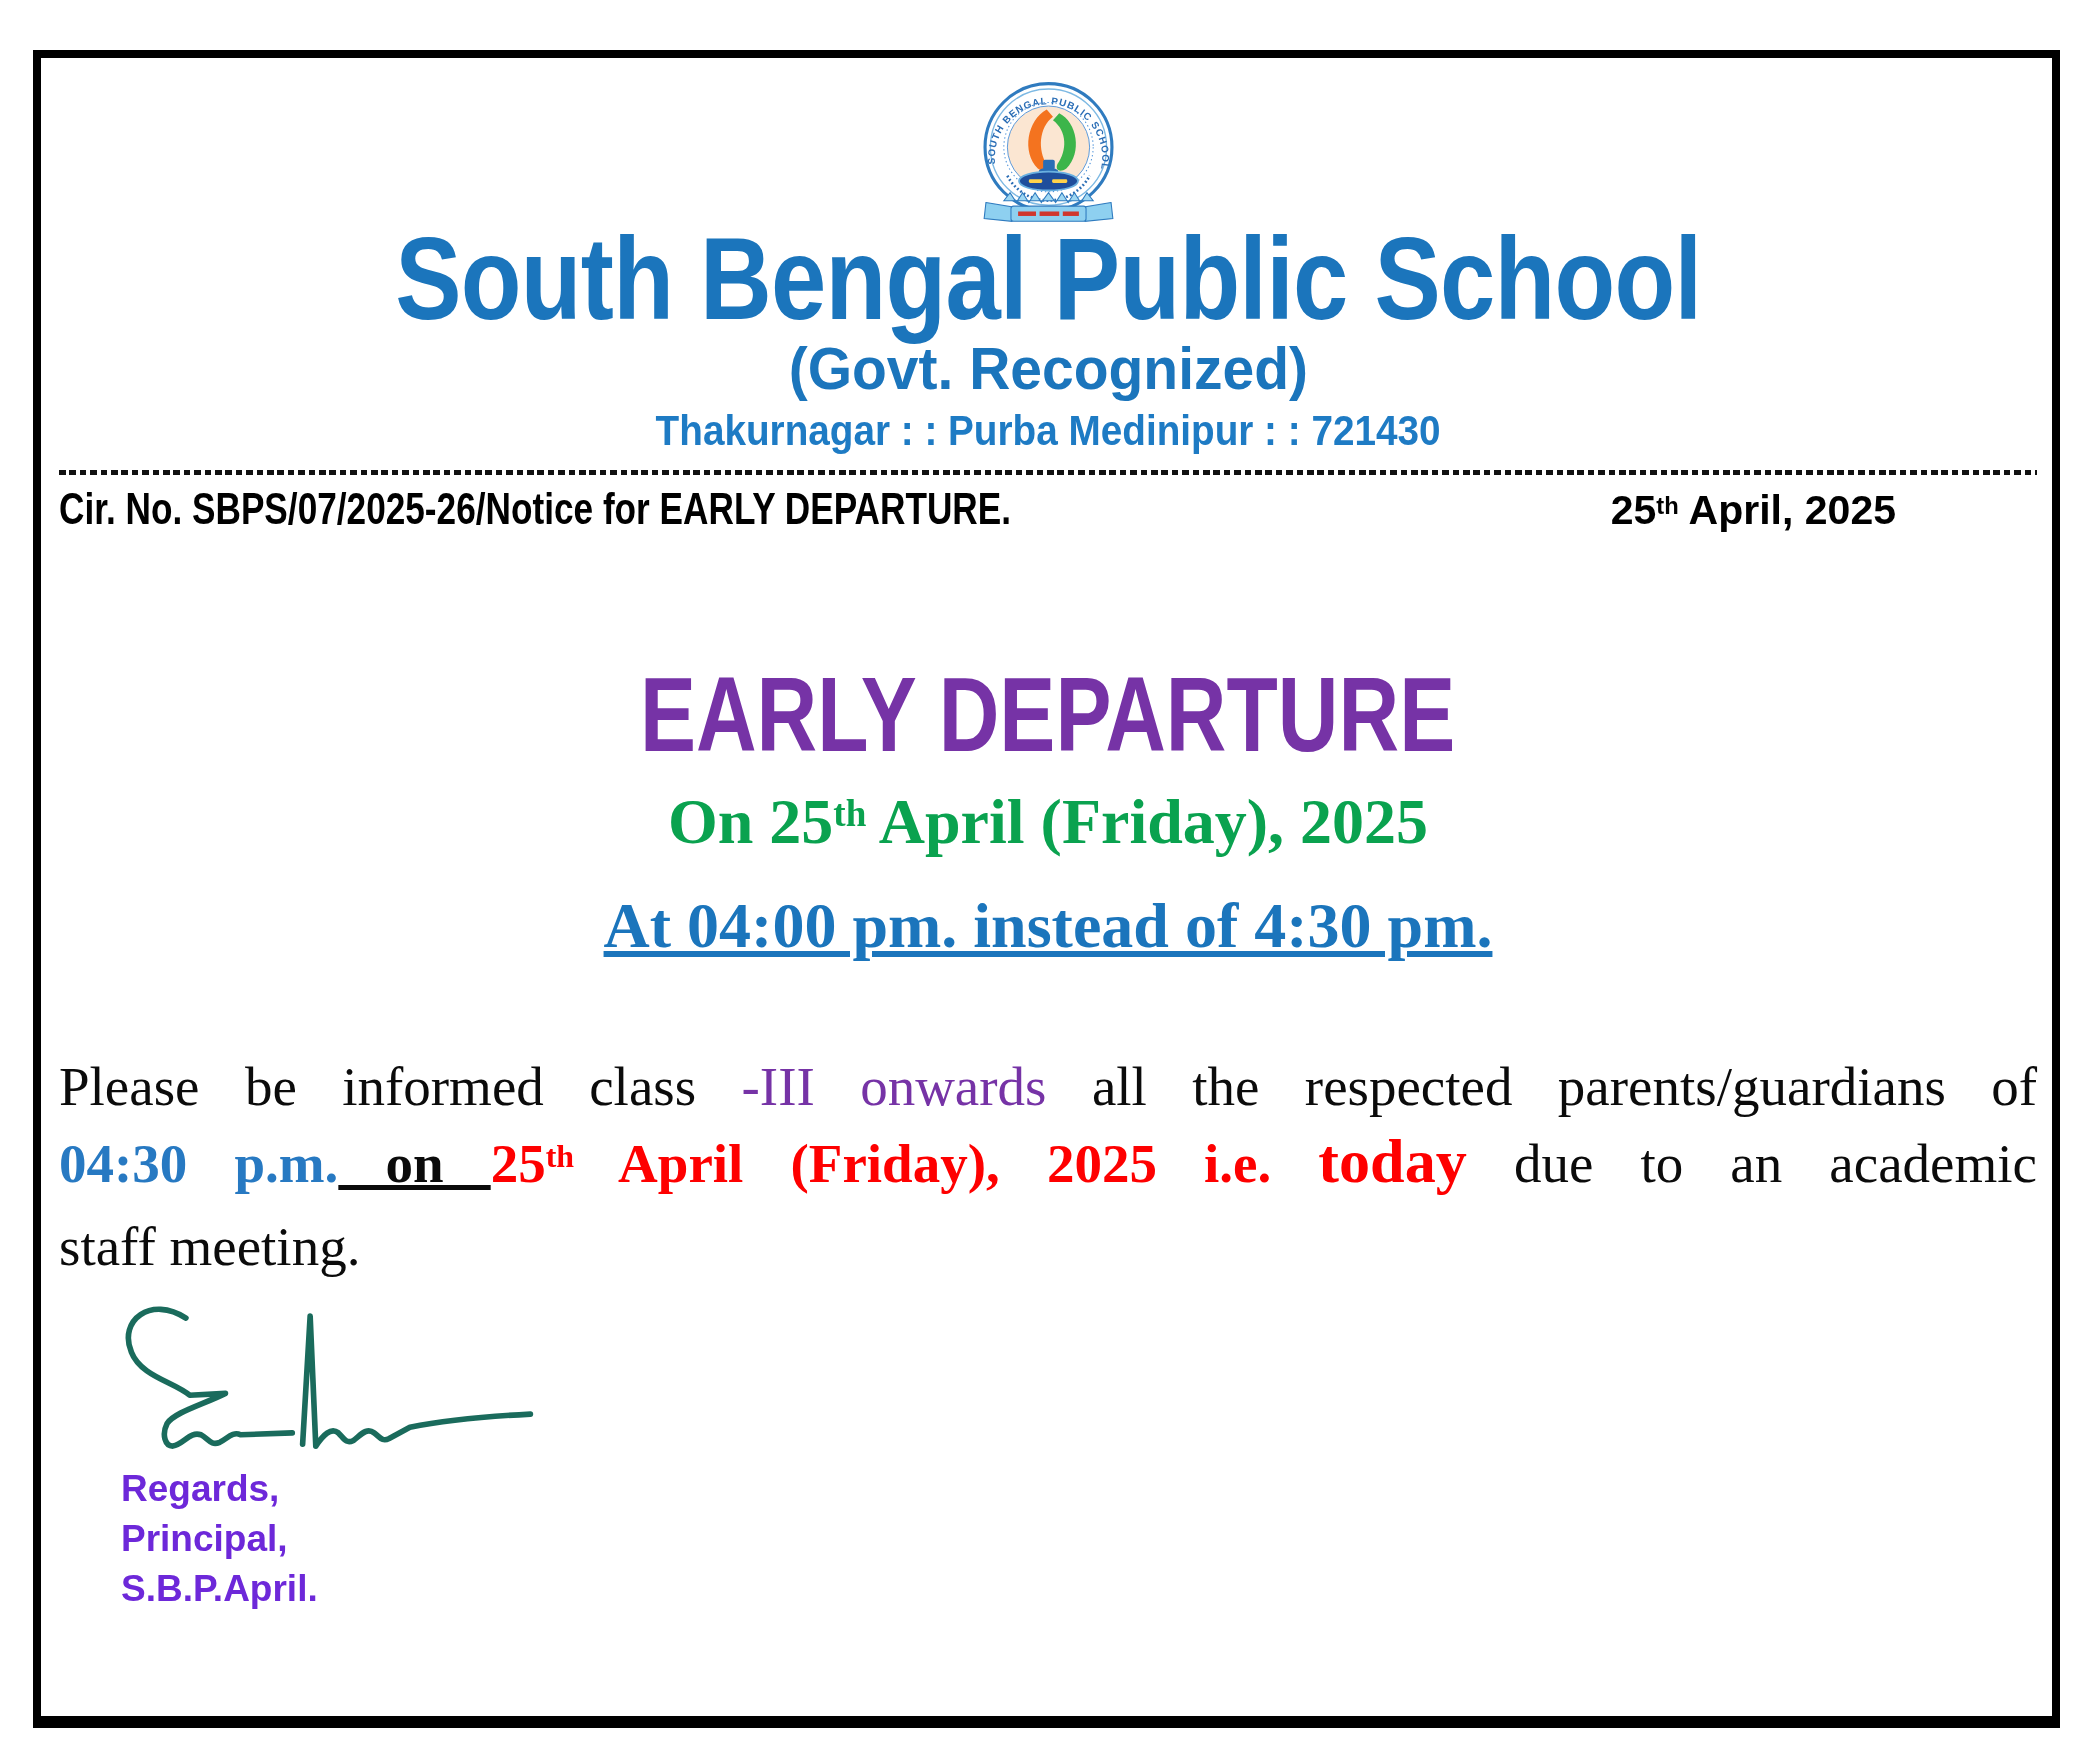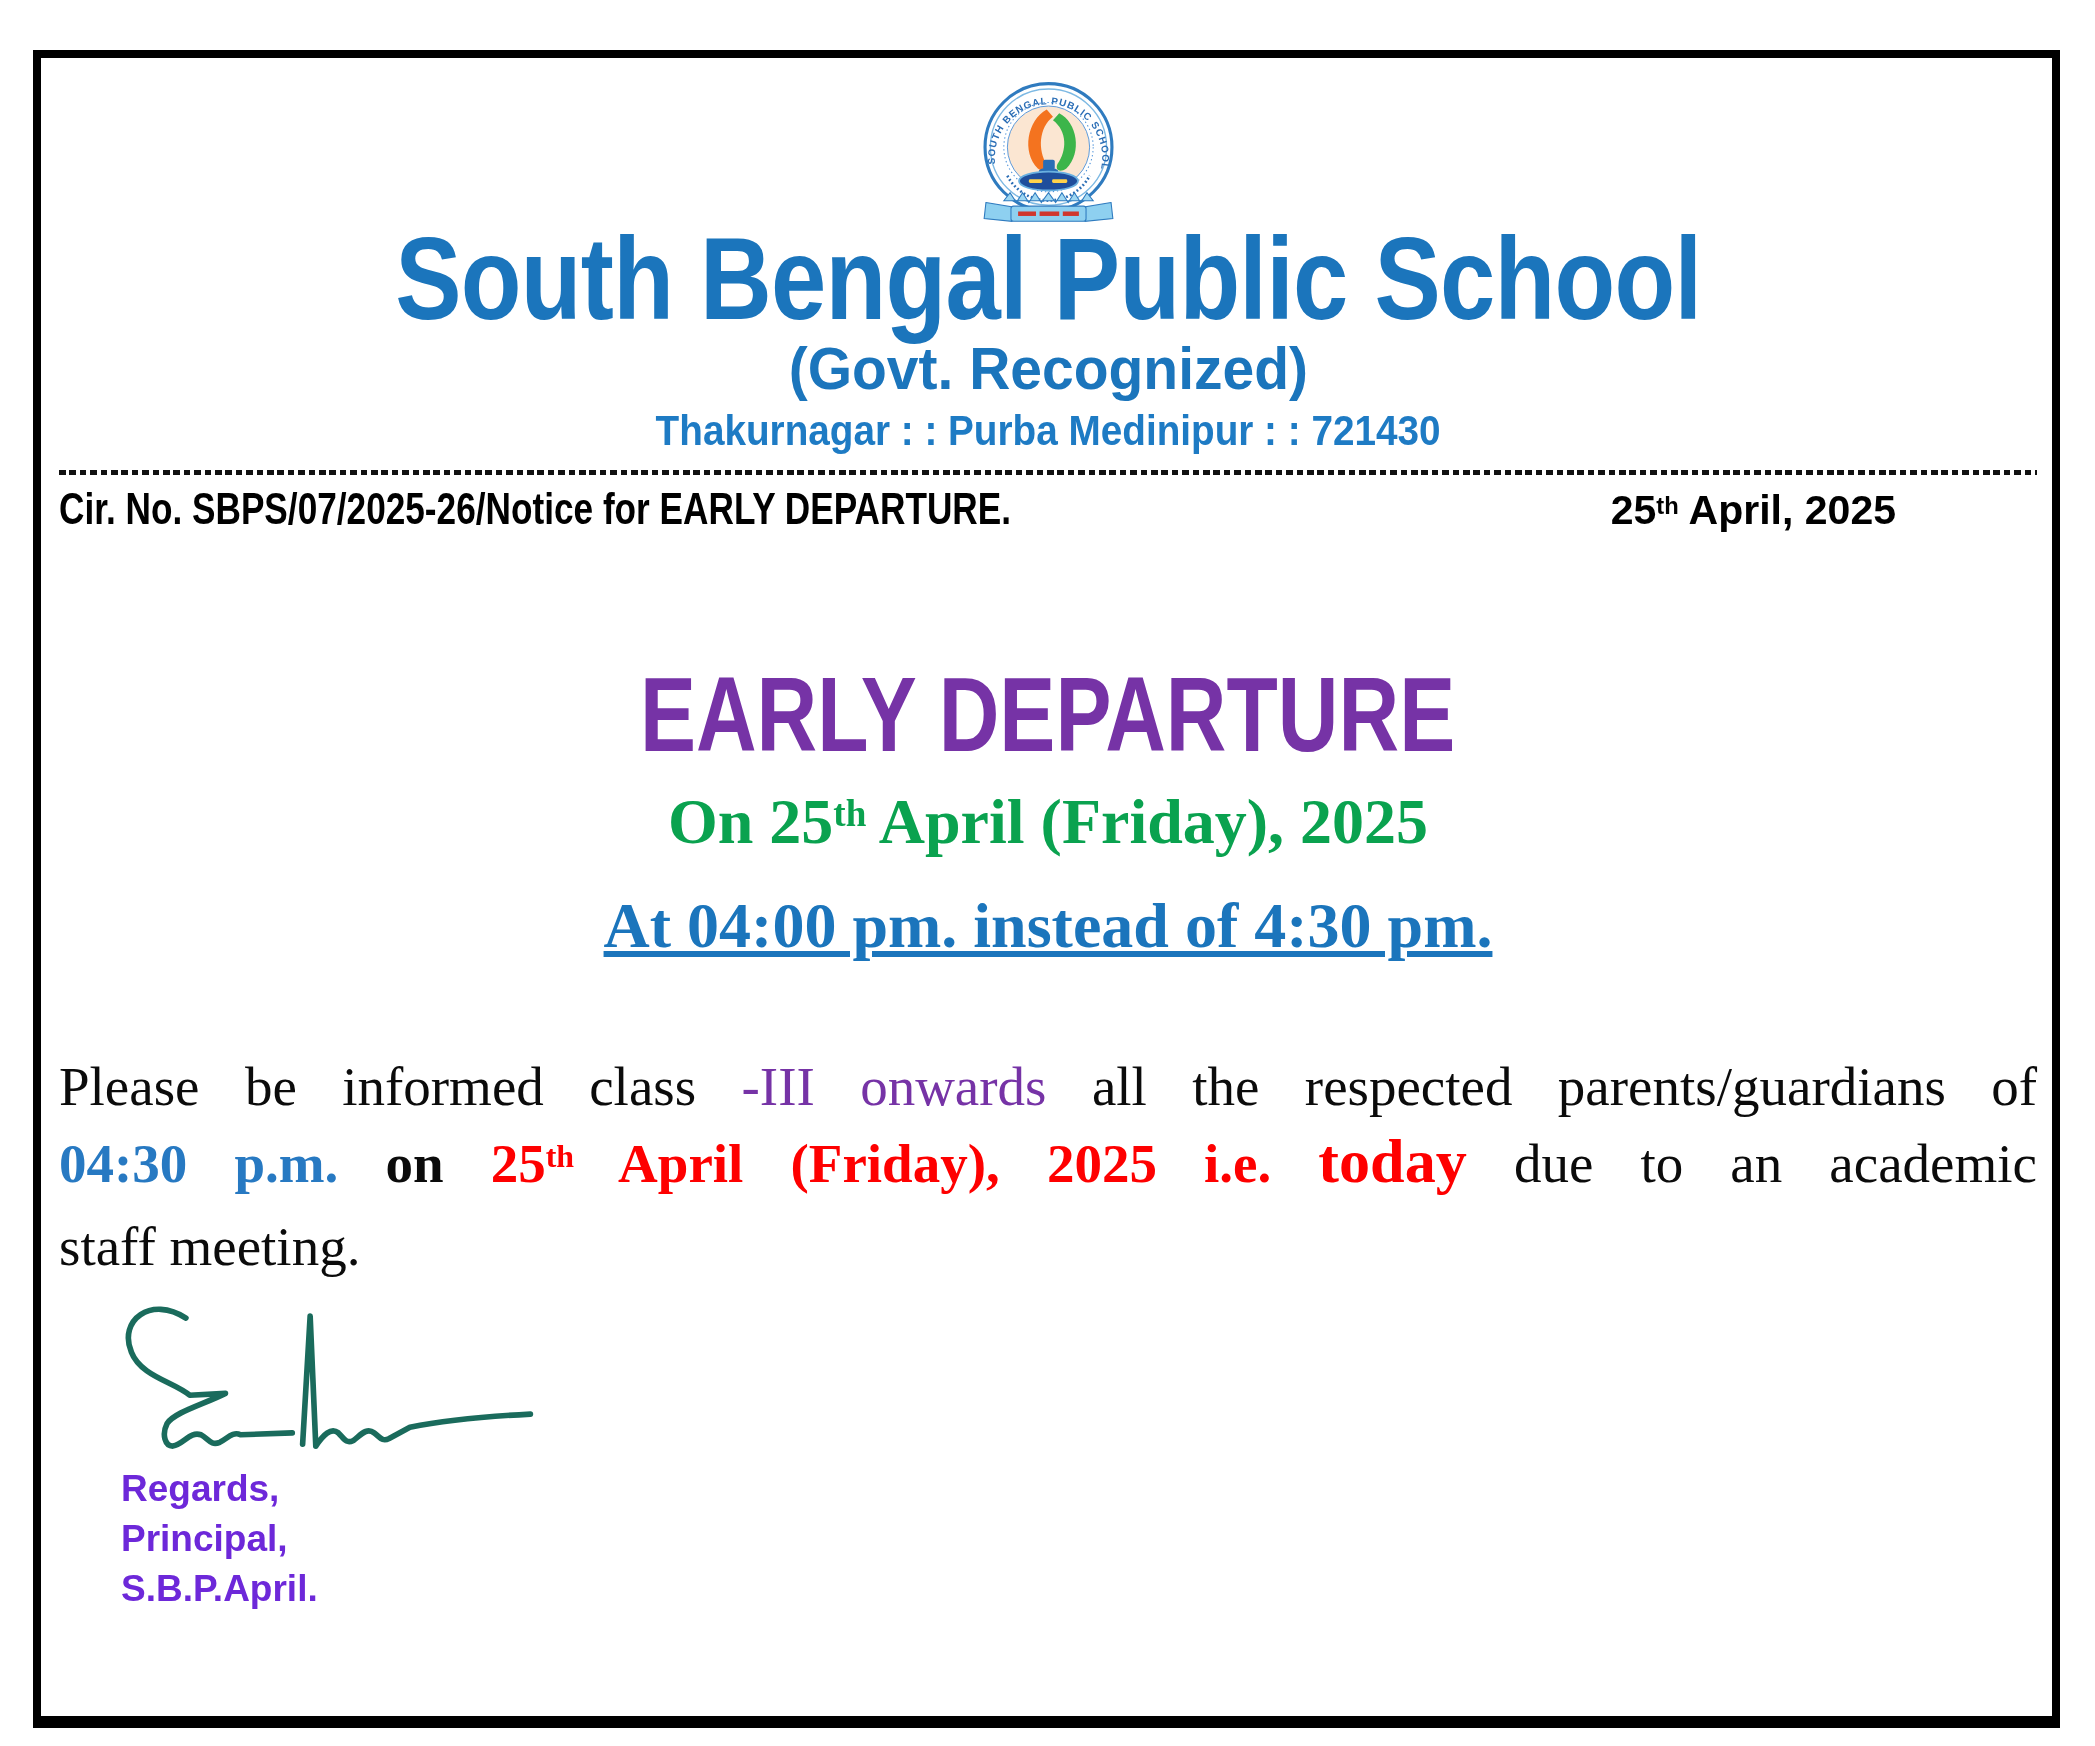--- a/index.html
+++ b/index.html
@@ -53,21 +53,21 @@
   .body-par{
     margin-top:81px;font-family:"Liberation Serif",serif;font-size:55px;
     line-height:75px;color:#0b0b0b;
   }
   .jline{text-align:justify;text-align-last:justify;}
   .jline.last{text-align-last:left;}
   .purple{color:var(--heading_purple);}
   .dkred{color:var(--dark_red);font-weight:bold;}
   .blue{color:var(--body_blue);font-weight:bold;}
   .red{color:var(--bright_red);font-weight:bold;}
-  .bk-b{font-weight:bold;}
+  .bk-b{font-weight:bold;text-decoration:underline;}
   .big{font-size:1.13em;}
   .signature{margin:19px 0 0 40px;display:block;}
   .signoff{
     margin:1.9px 0 0 62px;font-size:37px;font-weight:bold;line-height:50px;color:#6d28d9;
   }
 </style>
 </head>
 <body>
 
 <div class="sheet">

